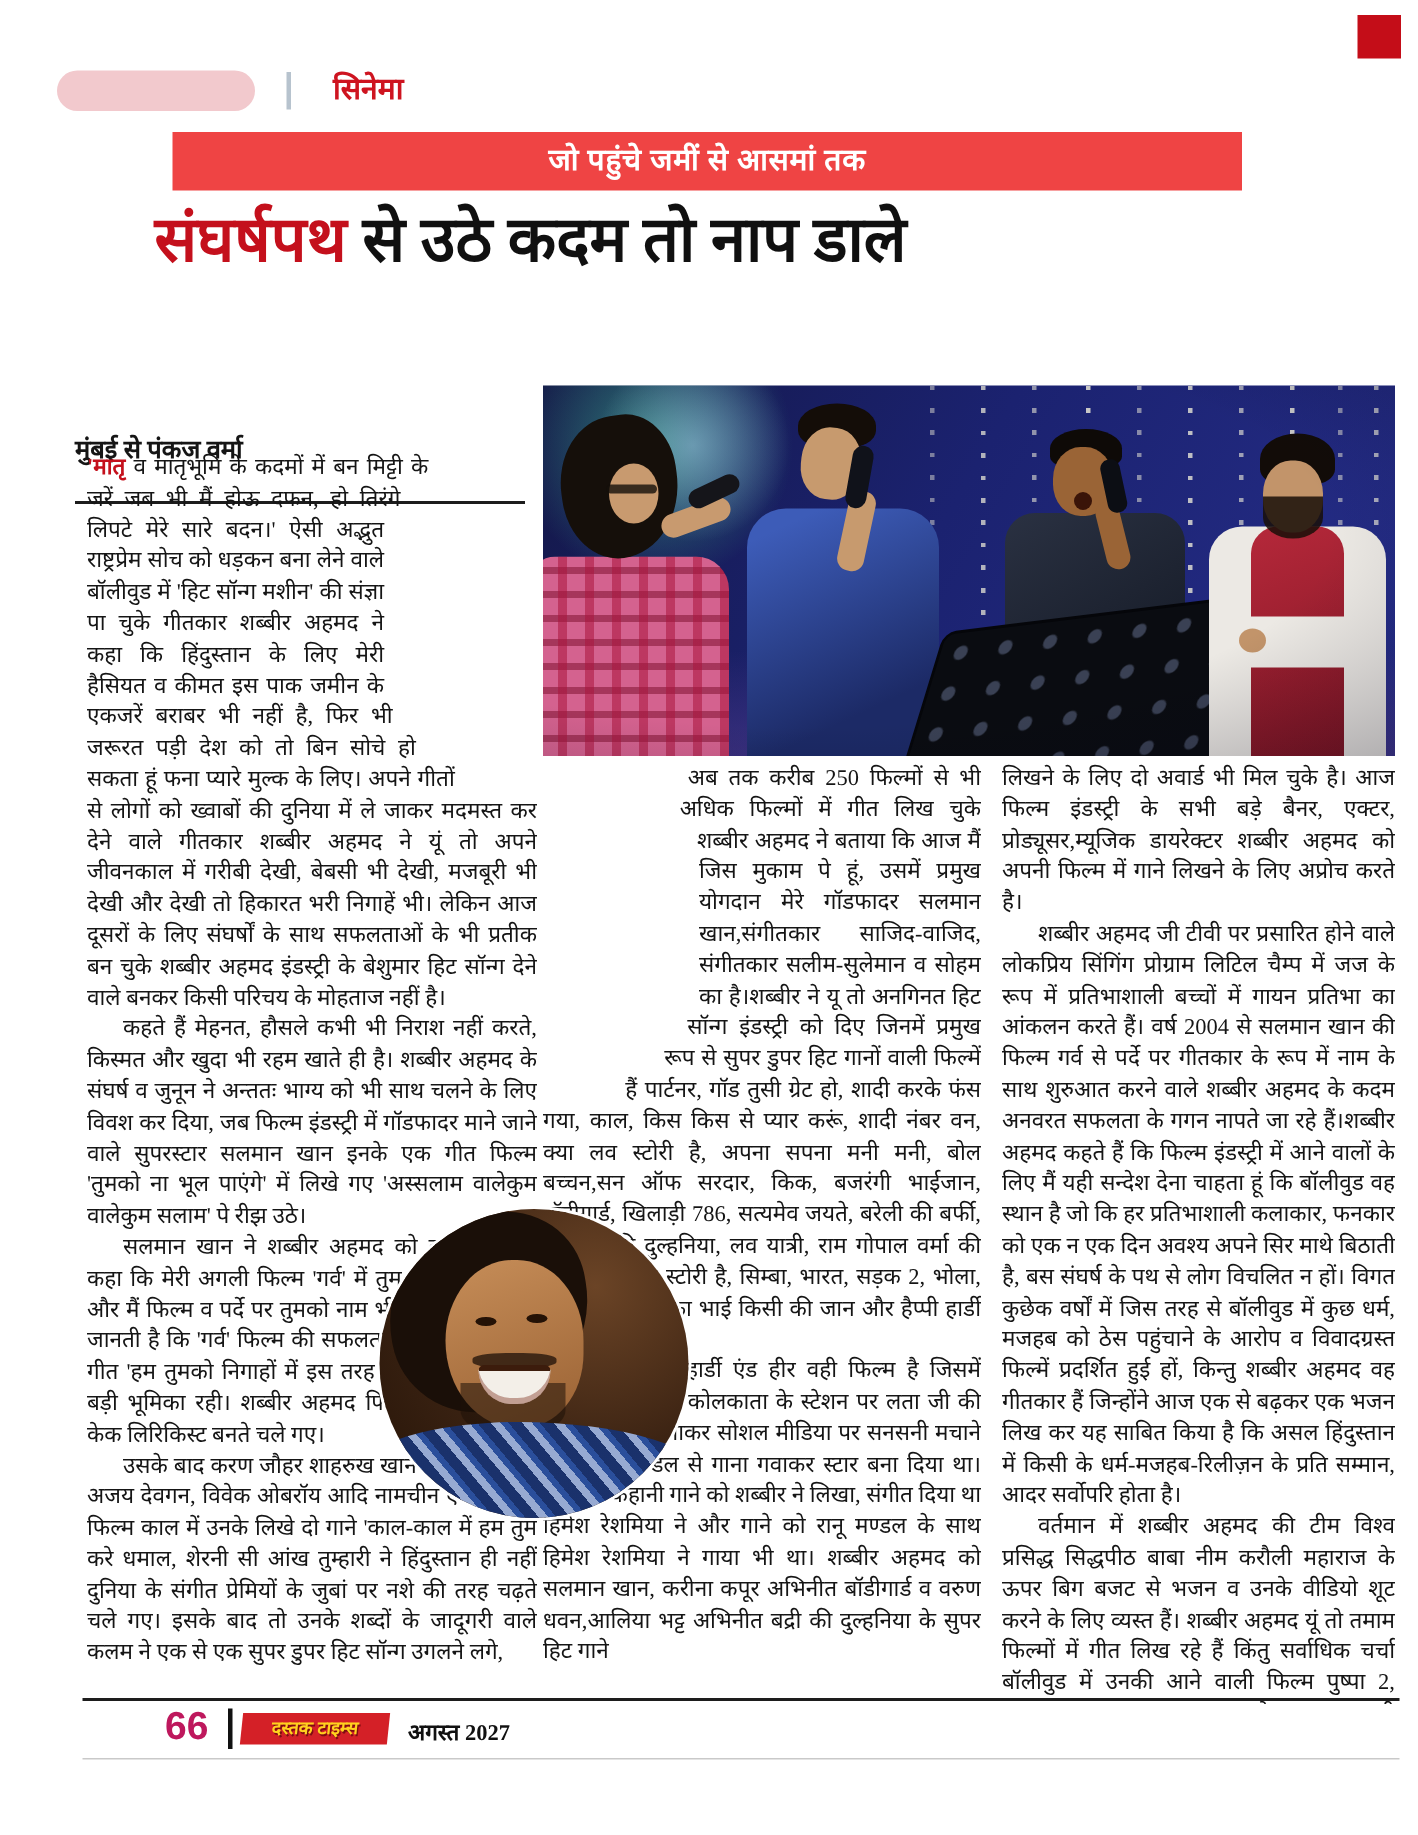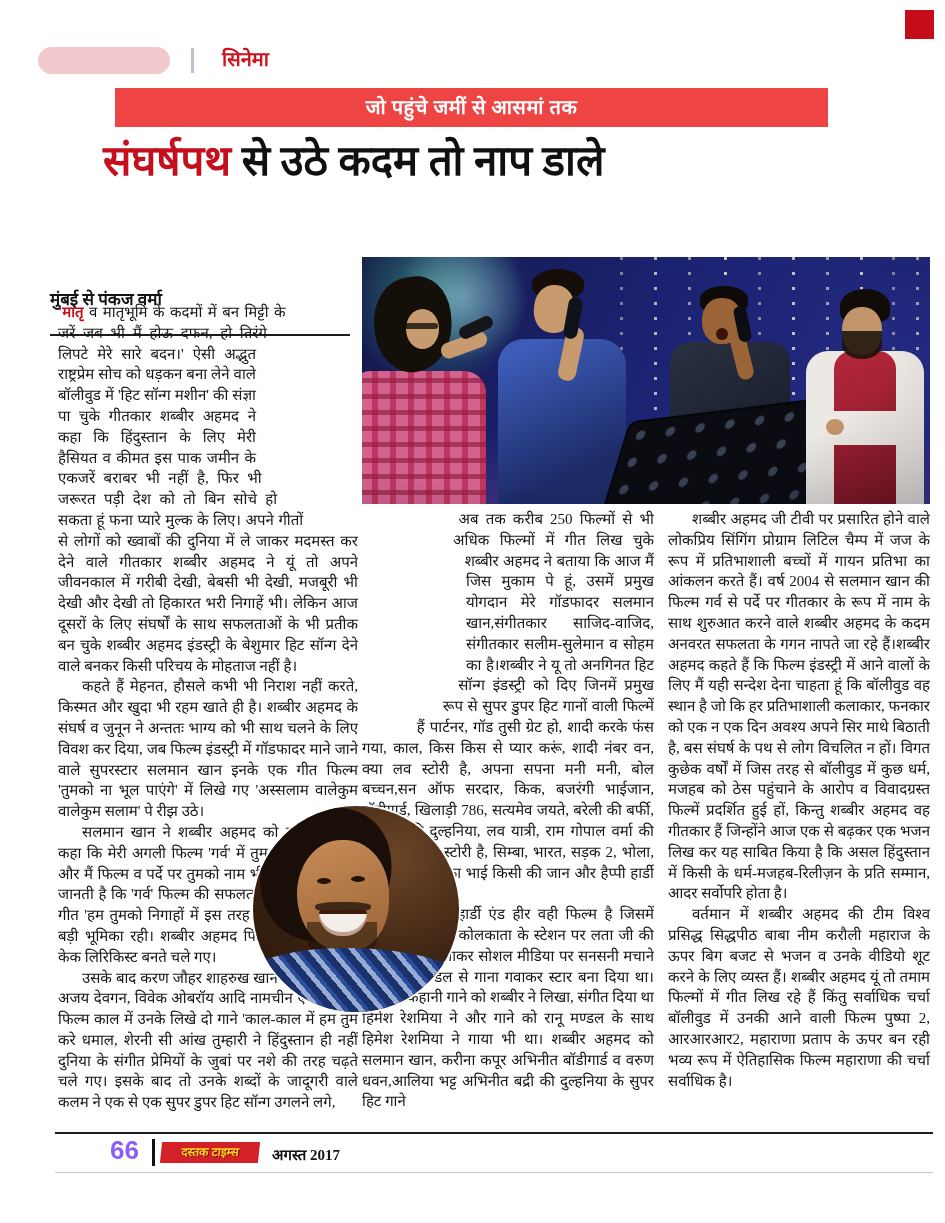--- a/index.html
+++ b/index.html
@@ -86,21 +86,21 @@
   .po-beard{left:54px;top:116px;width:70px;height:36px;background:rgba(30,16,8,.55);border-radius:0 0 50% 50%;}
   .po-mustache{left:62px;top:96px;width:56px;height:10px;background:rgba(30,16,8,.75);border-radius:40%;}
   .po-smile{left:66px;top:104px;width:48px;height:22px;background:#f3efe8;border-top:4px solid #3c1c0c;
      border-radius:4px 4px 24px 24px;box-shadow:inset 0 -4px 0 rgba(120,40,20,.4);}
   .po-shirt{left:-12px;bottom:-8px;width:232px;height:72px;border-radius:45% 55% 0 0;background-color:#2e55a5;
      background-image:repeating-linear-gradient(50deg,rgba(255,255,255,.5) 0 5px,rgba(20,40,100,.15) 5px 9px,rgba(10,20,60,.55) 9px 16px);}
   
   .foot-rule{position:absolute;left:55px;top:1132px;width:878px;height:2px;background:#1d1d1d;}
   .foot-rule2{position:absolute;left:55px;top:1172px;width:878px;height:1px;background:#c9c9c9;}
   .page-number{position:absolute;left:110px;top:1135px;font-family:"Liberation Sans","DejaVu Sans",sans-serif;
-     font-size:26px;font-weight:800;color:#8b5cf6;}
+     font-size:26px;font-weight:800;color:#be185d;}
   .foot-bar{position:absolute;left:152px;top:1139px;width:3px;height:27px;background:#111;}
   .logo{position:absolute;left:161px;top:1142px;width:98px;height:21px;background:#d42027;color:#ffd21e;
      font-weight:800;font-size:12px;line-height:21px;text-align:center;transform:skewX(-6deg);
      font-family:"Liberation Sans","DejaVu Sans",sans-serif;text-shadow:1px 1px 0 #7e0d12;}
   .issue{position:absolute;left:272px;top:1144px;font-size:15px;font-weight:700;color:#111;}
 </style>
 </head>
 <body>
 
 <div class="page">
@@ -185,35 +185,36 @@
     <p>उसके बाद करण जौहर शाहरुख खान के प्रोडक्शन में अजय देवगन, विवेक ओबरॉय आदि नामचीन ऐक्टर वाली फिल्म काल में उनके लिखे दो गाने 'काल-काल में हम तुम करे धमाल, शेरनी सी आंख तुम्हारी ने हिंदुस्तान ही नहीं दुनिया के संगीत प्रेमियों के जुबां पर नशे की तरह चढ़ते चले गए। इसके बाद तो उनके शब्दों के जादूगरी वाले कलम ने एक से एक सुपर डुपर हिट सॉन्ग उगलने लगे,</p>
   </div>
 
   <div class="col col2">
     <div class="wrap-spacer-left"></div>
     <p>अब तक करीब 250 फिल्मों से भी अधिक फिल्मों में गीत लिख चुके शब्बीर अहमद ने बताया कि आज मैं जिस मुकाम पे हूं, उसमें प्रमुख योगदान मेरे गॉडफादर सलमान खान,संगीतकार साजिद-वाजिद, संगीतकार सलीम-सुलेमान व सोहम का है।शब्बीर ने यू तो अनगिनत हिट सॉन्ग इंडस्ट्री को दिए जिनमें प्रमुख रूप से सुपर डुपर हिट गानों वाली फिल्में हैं पार्टनर, गॉड तुसी ग्रेट हो, शादी करके फंस गया, काल, किस किस से प्यार करूं, शादी नंबर वन, क्या लव स्टोरी है, अपना सपना मनी मनी, बोल बच्चन,सन ऑफ सरदार, किक, बजरंगी भाईजान, बॉडीगार्ड, खिलाड़ी 786, सत्यमेव जयते, बरेली की बर्फी, रॉ, बद्री की दुल्हनिया, लव यात्री, राम गोपाल वर्मा की शोले, क्या लव स्टोरी है, सिम्बा, भारत, सड़क 2, भोला, सूर्यवंशी, किसी का भाई किसी की जान और हैप्पी हार्डी एंड हीर आदि है।</p>
     <p>फिल्म हैप्पी हार्डी एंड हीर वही फिल्म है जिसमें हिमेश रेशमिया ने कोलकाता के स्टेशन पर लता जी की आवाज़ में गाने गाकर सोशल मीडिया पर सनसनी मचाने वाली रानू मण्डल से गाना गवाकर स्टार बना दिया था। तेरी मेरी कहानी गाने को शब्बीर ने लिखा, संगीत दिया था हिमेश रेशमिया ने और गाने को रानू मण्डल के साथ हिमेश रेशमिया ने गाया भी था। शब्बीर अहमद को सलमान खान, करीना कपूर अभिनीत बॉडीगार्ड व वरुण धवन,आलिया भट्ट अभिनीत बद्री की दुल्हनिया के सुपर हिट गाने</p>
   </div>
 
   <div class="col col3">
+    <p class="noindent">लिखने के लिए दो अवार्ड भी मिल चुके है। आज फिल्म इंडस्ट्री के सभी बड़े बैनर, एक्टर, प्रोड्यूसर,म्यूजिक डायरेक्टर शब्बीर अहमद को अपनी फिल्म में गाने लिखने के लिए अप्रोच करते है।</p>
     <p>शब्बीर अहमद जी टीवी पर प्रसारित होने वाले लोकप्रिय सिंगिंग प्रोग्राम लिटिल चैम्प में जज के रूप में प्रतिभाशाली बच्चों में गायन प्रतिभा का आंकलन करते हैं। वर्ष 2004 से सलमान खान की फिल्म गर्व से पर्दे पर गीतकार के रूप में नाम के साथ शुरुआत करने वाले शब्बीर अहमद के कदम अनवरत सफलता के गगन नापते जा रहे हैं।शब्बीर अहमद कहते हैं कि फिल्म इंडस्ट्री में आने वालों के लिए मैं यही सन्देश देना चाहता हूं कि बॉलीवुड वह स्थान है जो कि हर प्रतिभाशाली कलाकार, फनकार को एक न एक दिन अवश्य अपने सिर माथे बिठाती है, बस संघर्ष के पथ से लोग विचलित न हों। विगत कुछेक वर्षों में जिस तरह से बॉलीवुड में कुछ धर्म, मजहब को ठेस पहुंचाने के आरोप व विवादग्रस्त फिल्में प्रदर्शित हुई हों, किन्तु शब्बीर अहमद वह गीतकार हैं जिन्होंने आज एक से बढ़कर एक भजन लिख कर यह साबित किया है कि असल हिंदुस्तान में किसी के धर्म-मजहब-रिलीज़न के प्रति सम्मान, आदर सर्वोपरि होता है।</p>
     <p><span>वर्तमान में शब्बीर अहमद की टीम विश्व प्रसिद्ध सिद्धपीठ बाबा नीम करौली महाराज के ऊपर बिग बजट से भजन व उनके वीडियो शूट करने के लिए व्यस्त हैं। शब्बीर अहमद यूं तो तमाम फिल्मों में गीत लिख रहे हैं किंतु सर्वाधिक चर्चा बॉलीवुड में उनकी आने वाली फिल्म पुष्पा 2, आरआरआर2, महाराणा प्रताप के ऊपर बन रही भव्य रूप में ऐतिहासिक फिल्म महाराणा की चर्चा सर्वाधिक है।</span></p>
   </div>
 
   <div class="portrait">
     <div class="po-hair"></div>
     <div class="po-face"></div>
     <div class="po-eye-l"></div>
     <div class="po-eye-r"></div>
     <div class="po-beard"></div>
     <div class="po-mustache"></div>
     <div class="po-smile"></div>
     <div class="po-shirt"></div>
   </div>
 
   <div class="foot-rule"></div>
   <div class="page-number">66</div>
   <div class="foot-bar"></div>
   <div class="logo">दस्तक टाइम्स</div>
-  <div class="issue">अगस्त 2017</div>
+  <div class="issue">अगस्त 2027</div>
   <div class="foot-rule2"></div>
 
 </div>
 
 </body></html>

